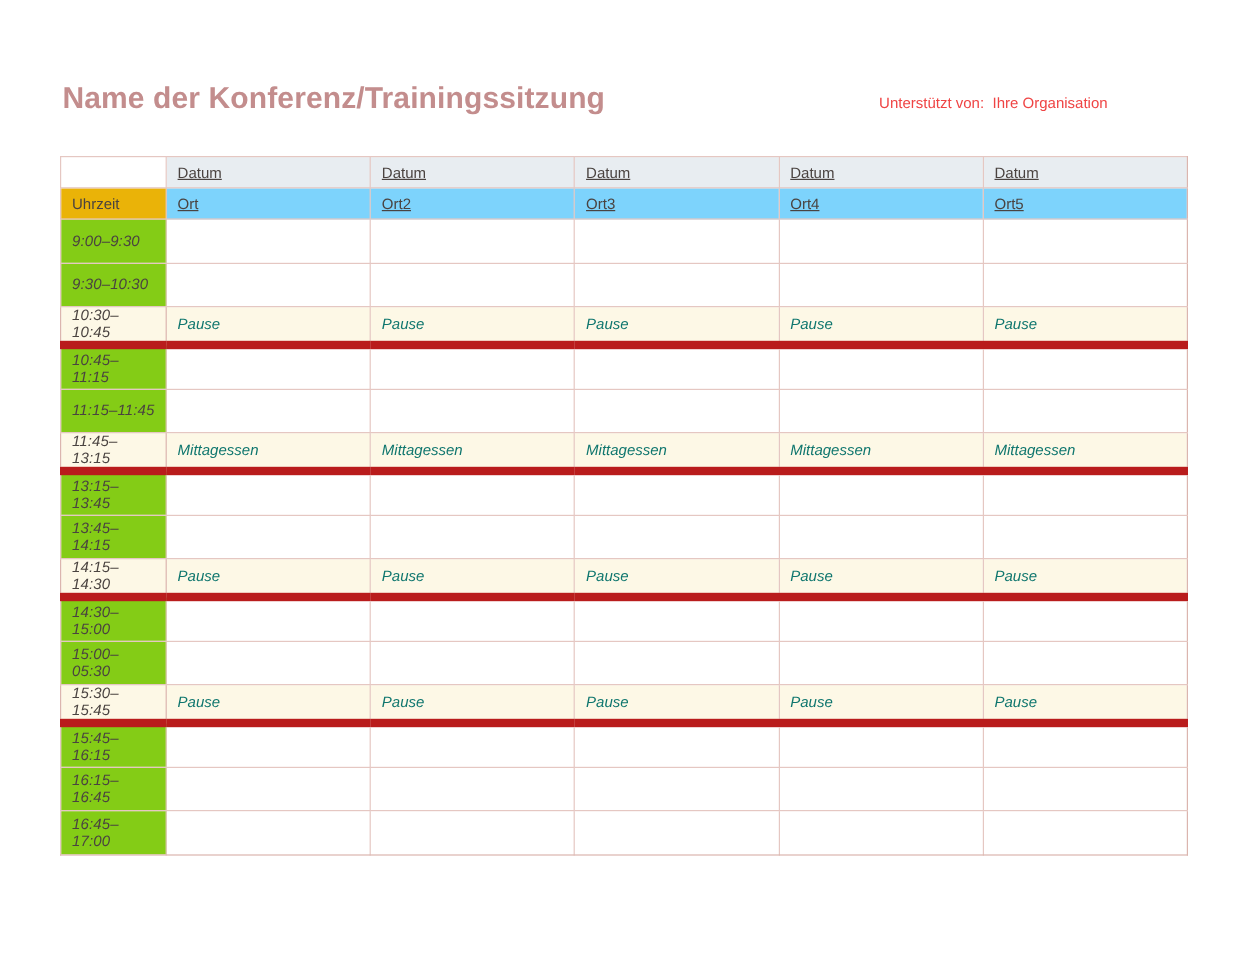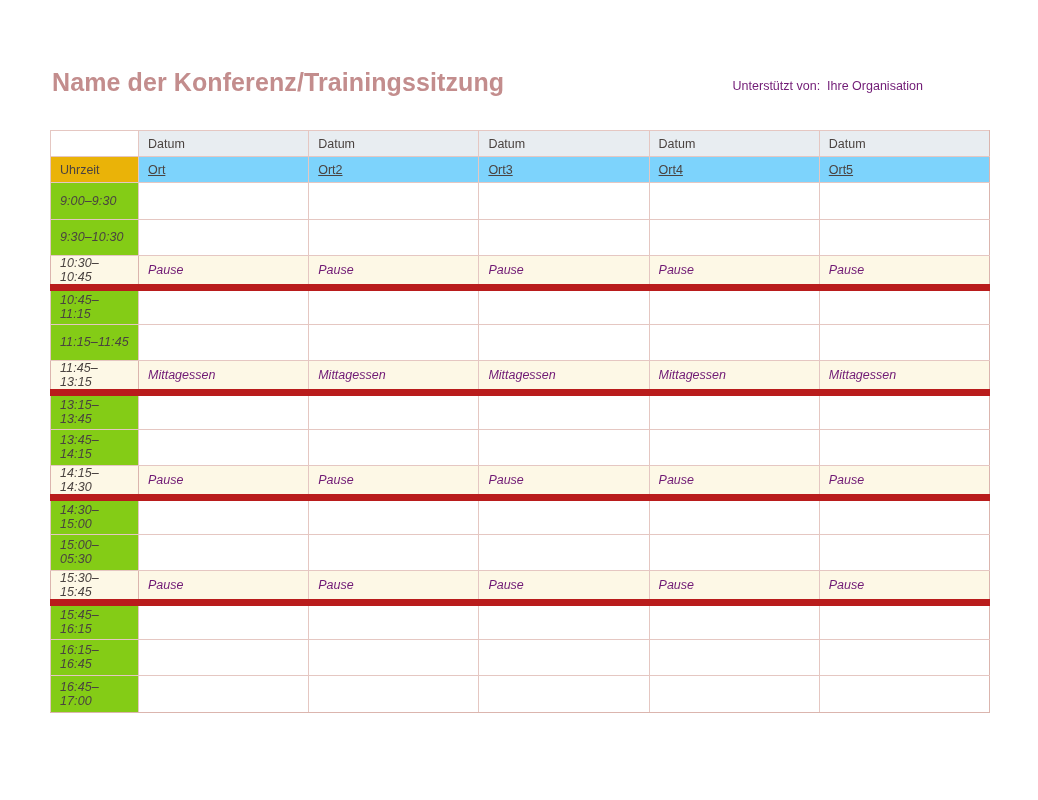--- a/index.html
+++ b/index.html
@@ -29,21 +29,21 @@
     font-weight: 700;
     color: #c38d8d;
     letter-spacing: 0.1px;
     white-space: nowrap;
   }
   .sponsor-line {
     position: absolute;
     right: 115px;
     top: 79px;
     font-size: 12.5px;
-    color: #701a75;
+    color: #ef4444;
     white-space: nowrap;
   }
   .sponsor-label { margin-right: 7px; }
   .sponsor-value { }
 
   
   .schedule-wrap {
     position: absolute;
     left: 50px;
     top: 130px;
@@ -74,20 +74,21 @@
     border: none;
     background: #ffffff;
     height: 26px;
   }
   
   th.date-head {
     background: #e8edf1;
     height: 26px;
     color: #4a4340;
     border: 1px solid #dbb5ae;
+    text-decoration: underline;
   }
   
   td.time-head {
     background: #eab308;
     height: 26px;
     border: 1px solid #dbb5ae;
   }
   td.venue-head {
     background: #7dd3fc;
     height: 26px;
@@ -117,21 +118,21 @@
 
   
   tr.break-row td.time-cell,
   tr.break-row td.slot-cell {
     background: #fdf8e6;
     border-top: 1px solid #d9aca4;
     border-bottom: 7px solid #b91c1c;
   }
   tr.break-row td.slot-cell {
     font-style: italic;
-    color: #701a75;
+    color: #0f766e;
     font-size: 12.5px;
     border-left: 1px solid #e5c7c2;
     border-right: 1px solid #e5c7c2;
   }
   tr.break-row td.time-cell {
     border-left: 1px solid #dbb5ae;
     border-right: 1px solid #dbb5ae;
   }
 
   

